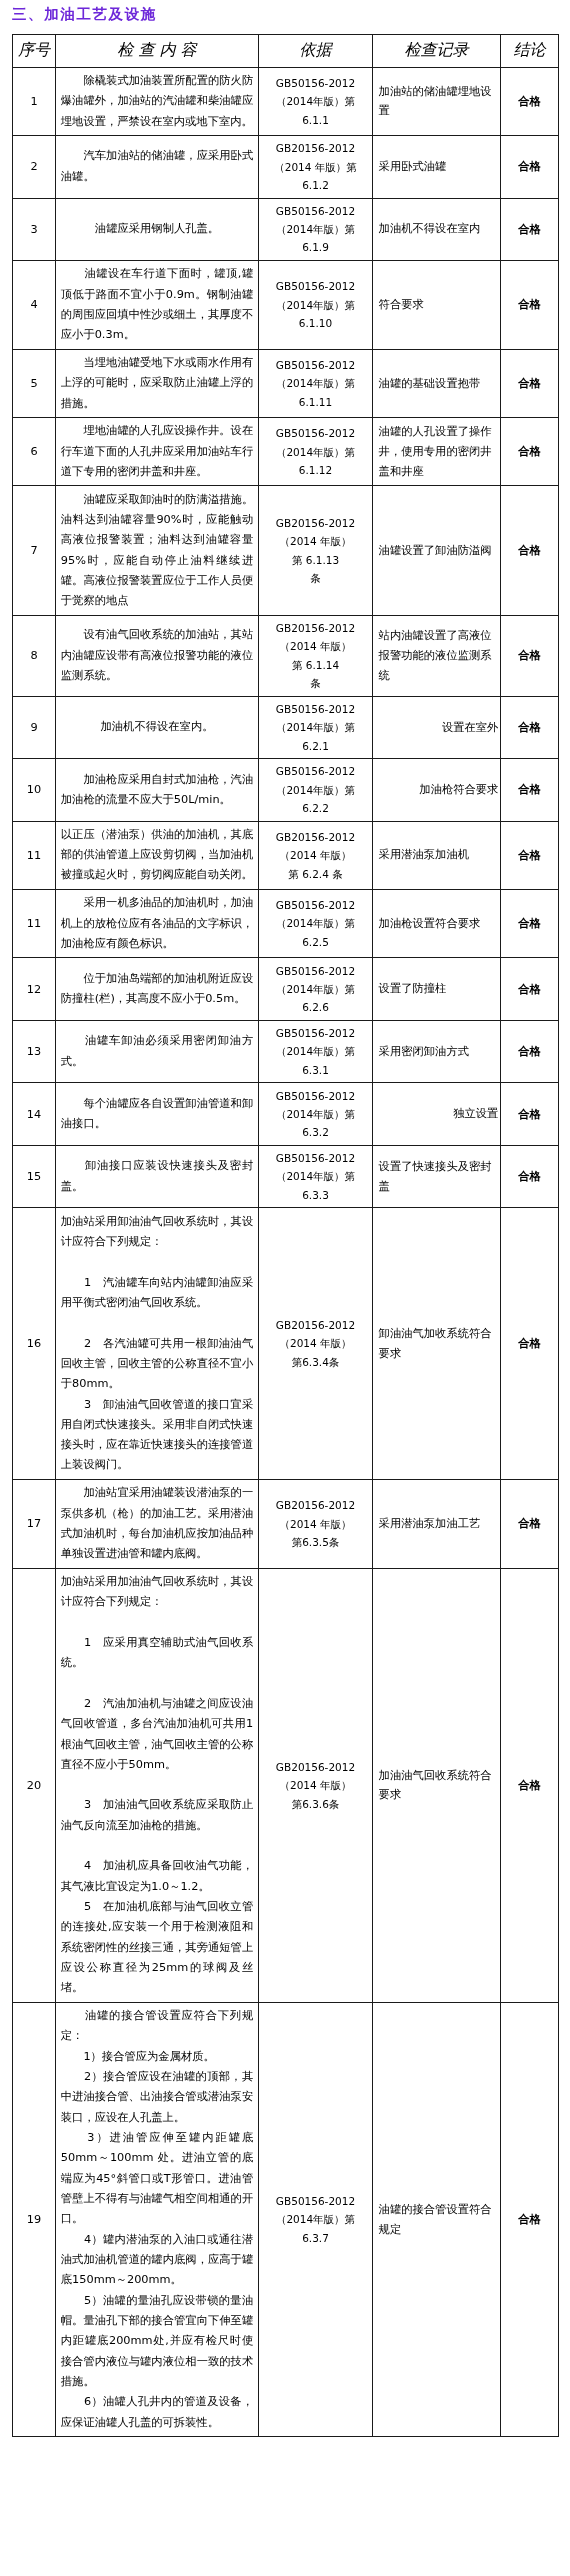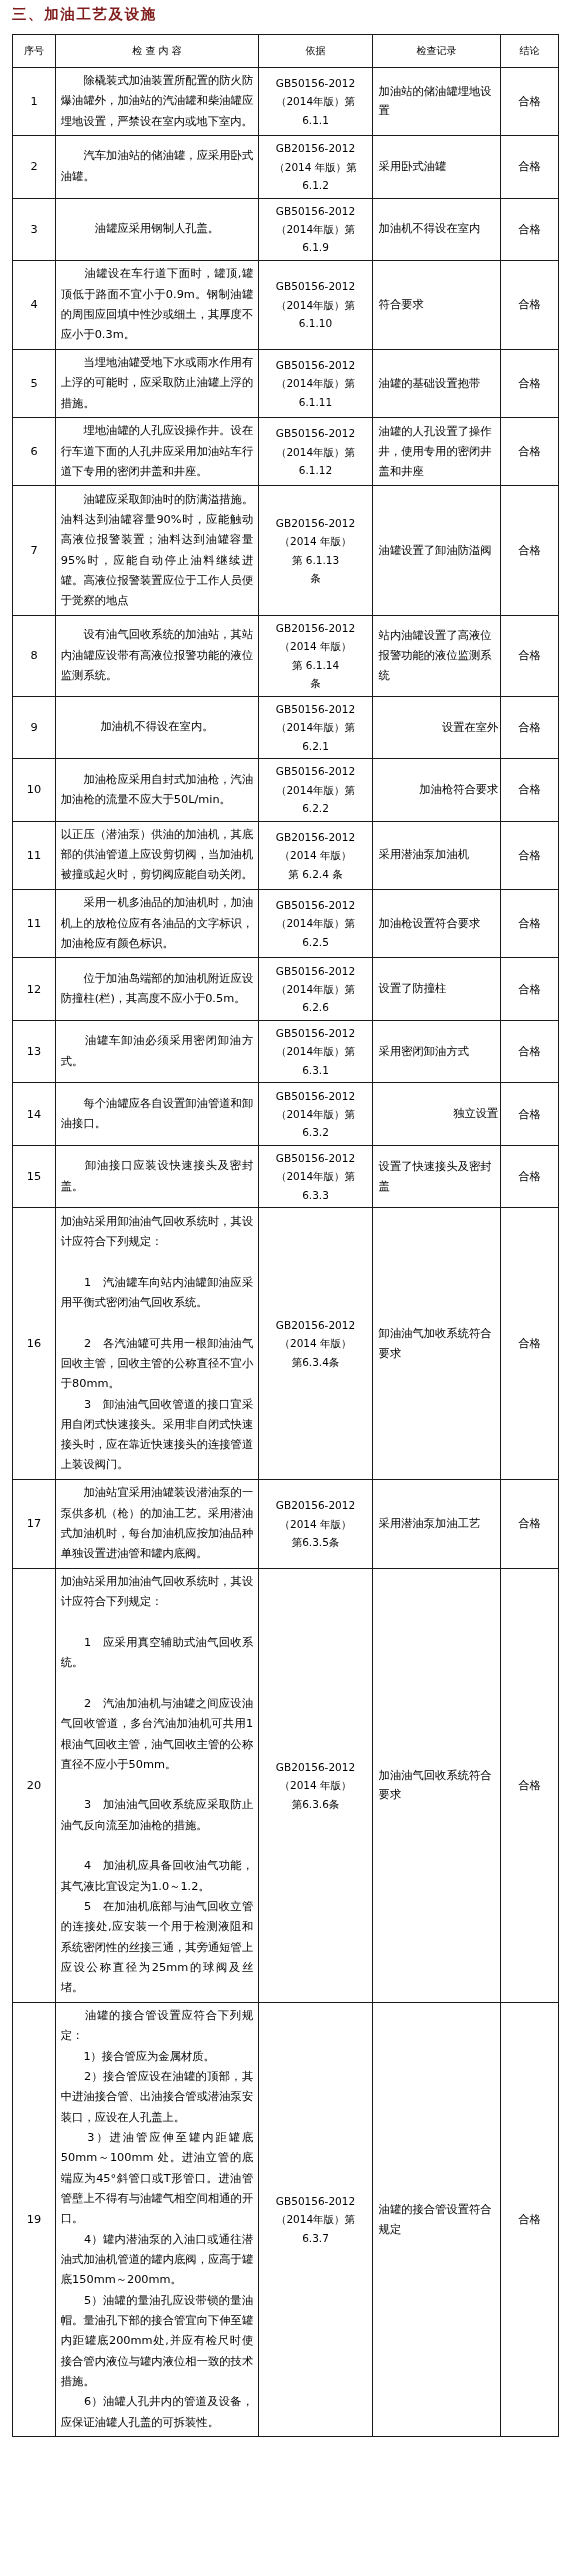--- a/index.html
+++ b/index.html
@@ -7,44 +7,45 @@
     width:571px;
     color:#000;
     font-family:"DejaVu Sans","Liberation Sans",sans-serif;
   }
   .page{padding:3.2px 12px 6.5px 12px;}
   .doc-title{
     font-size:14.5px;
     font-weight:bold;
     margin:1.6px 0 10.5px 0;
     letter-spacing:1.6px;
-    color:#7f1d1d;
+    color:#6d28d9;
   }
   table.inspection{
     border-collapse:collapse;
     table-layout:fixed;
     width:546px;
   }
   table.inspection col.w-no{width:43px;}
   table.inspection col.w-content{width:203px;}
   table.inspection col.w-basis{width:114px;}
   table.inspection col.w-record{width:128px;}
   table.inspection col.w-result{width:58px;}
   th,td{
     border:0.8px solid #1a1a1a;
     vertical-align:middle;
     padding:3.2px 4px;
     overflow:hidden;
   }
   thead th{
     font-weight:normal;
-    font-size:10px;
+    font-size:16px;
     height:25px;
     text-align:center;
     white-space:nowrap;
+    font-style:italic;
   }
   td.c-no{
     text-align:center;
     font-size:11.3px;
   }
   td.c-content{
     font-size:11.3px;
     line-height:1.8;
     text-align:justify;
     white-space:pre-wrap;
@@ -71,20 +72,21 @@
     padding-right:3.2px;
   }
   td.c-record.center{
     text-align:right;
     padding-left:1.6px;
     padding-right:1.6px;
   }
   td.c-result{
     text-align:center;
     font-size:11.3px;
+    font-weight:bold;
   }
 </style>
 </head>
 <body>
 
 <div class="page">
   <div class="doc-title">三、加油工艺及设施</div>
 
   <table class="inspection">
     <colgroup>

